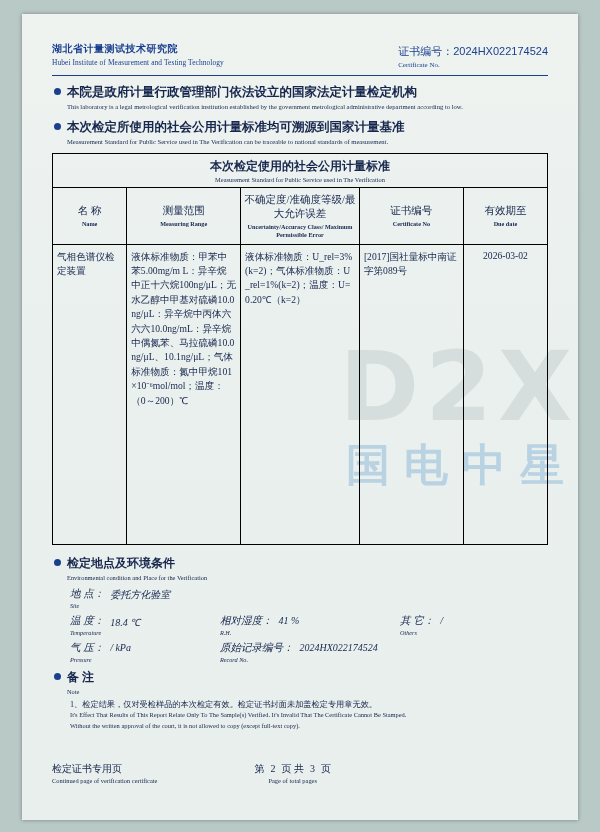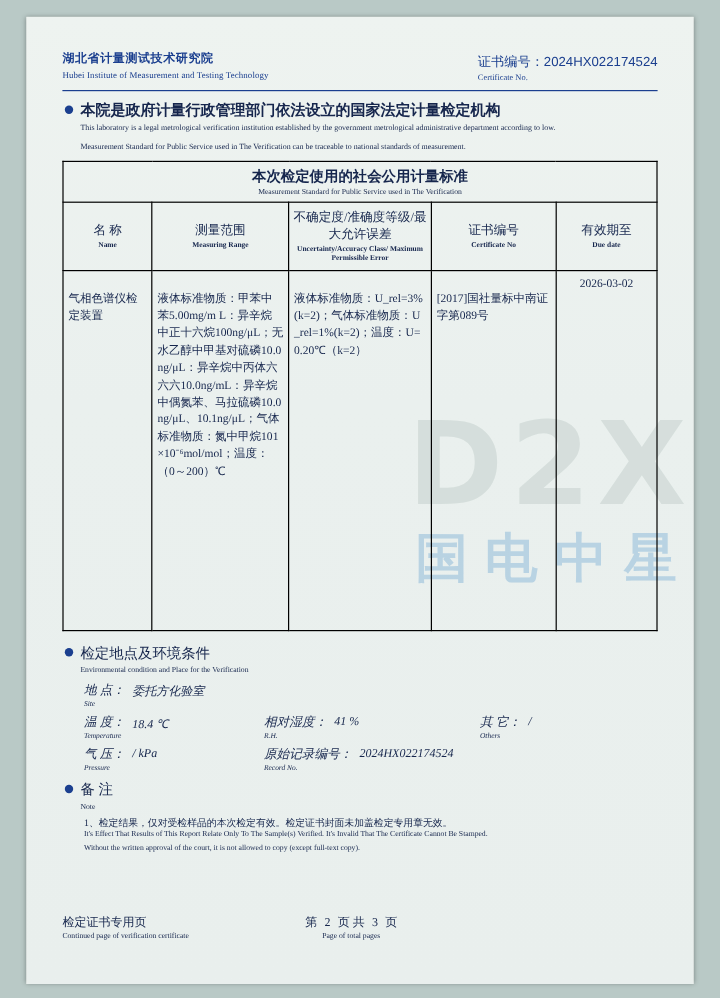--- a/index.html
+++ b/index.html
@@ -75,29 +75,29 @@
     text-align:center;padding:4px 0 4px 0;
   }
   .tbl .title .cn{font-size:12px;font-weight:bold;color:#16264d;}
   .tbl .title .en{font-size:6.4px;color:#16264d;margin-top:1px;}
   .tbl th{
     text-align:center;padding:5px 2px;vertical-align:middle;
   }
   .tbl th .cn{font-size:10.5px;color:#16264d;font-weight:normal;}
   .tbl th .en{font-size:6.2px;color:#16264d;margin-top:2px;line-height:1.25;}
   .tbl td.cell{
-    vertical-align:top;padding:17px 4px;font-size:9.6px;color:#16264d;
+    vertical-align:top;padding:5px 4px;font-size:9.6px;color:#16264d;
     line-height:1.5;word-break:break-all;
   }
   .tbl td.ctr{text-align:center;vertical-align:top;font-size:9.6px;color:#16264d;padding-top:5px;}
 
   
   .sec{margin-top:10px;}
   .sec-head{display:flex;align-items:flex-start;}
-  .sec-head .cn{font-size:12px;font-weight:normal;color:#16264d;}
+  .sec-head .cn{font-size:12px;font-weight:bold;color:#16264d;}
   .env{margin:6px 0 0 18px;}
   .env-row{display:flex;margin-bottom:5px;}
   .env-item{display:flex;align-items:flex-start;font-style:italic;}
   .env-lbl .cn{font-size:10.5px;color:#16264d;}
   .env-lbl .en{font-size:6.2px;color:#16264d;margin-top:1px;}
   .env-val{font-size:10px;color:#16264d;padding:1px 0 0 6px;}
 
   .notes{margin:4px 0 0 18px;}
   .note-line{font-size:8.2px;color:#16264d;line-height:1.45;}
   .note-en{font-size:6.4px;color:#16264d;line-height:1.4;margin-bottom:3px;}
@@ -142,20 +142,24 @@
 
     <div class="stmt">
       <div class="stmt-row">
         <span class="dot"></span>
         <span class="cn">本院是政府计量行政管理部门依法设立的国家法定计量检定机构</span>
       </div>
       <div class="en">This laboratory is a legal metrological verification institution established by the government metrological administrative department according to low.</div>
     </div>
 
     <div class="stmt">
+      <div class="stmt-row">
+        <span class="dot"></span>
+        <span class="cn">本次检定所使用的社会公用计量标准均可溯源到国家计量基准</span>
+      </div>
       <div class="en">Measurement Standard for Public Service used in The Verification can be traceable to national standards of measurement.</div>
     </div>
 
     <table class="tbl">
       <colgroup>
         <col style="width:15%">
         <col style="width:23%">
         <col style="width:24%">
         <col style="width:21%">
         <col style="width:17%">

